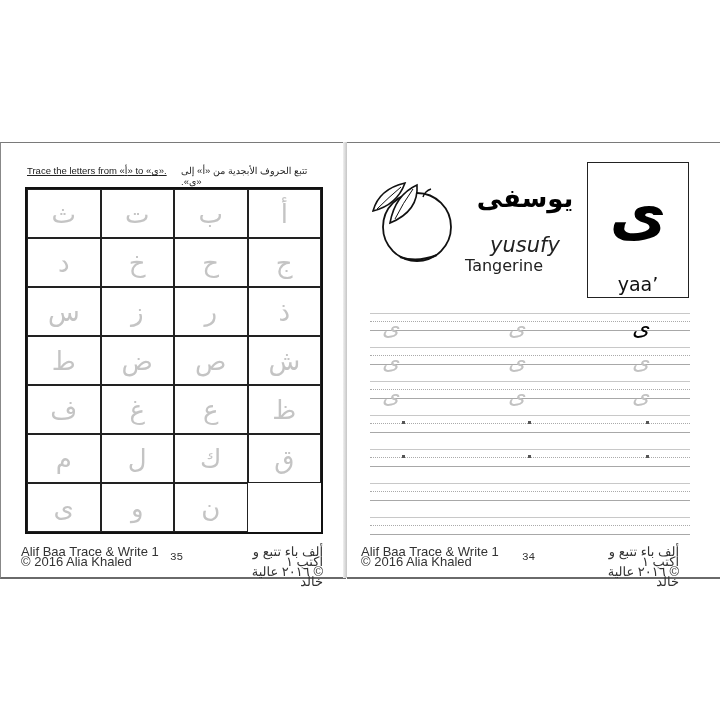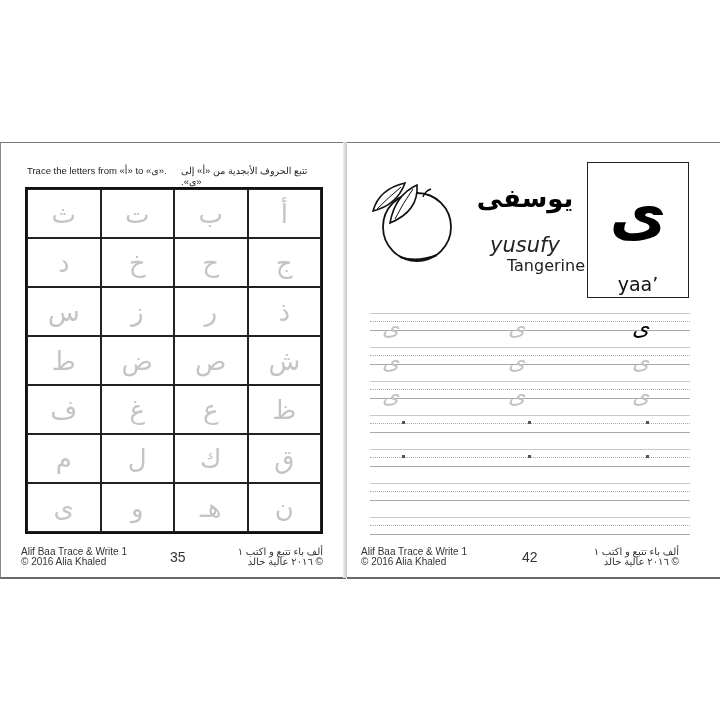--- a/index.html
+++ b/index.html
@@ -4,36 +4,36 @@
 <style>
   html, body { margin:0; padding:0; }
   body { width:720px; height:720px; background:#ffffff; position:relative; overflow:hidden; font-family:"DejaVu Sans", sans-serif; }
   .book { position:absolute; left:0; top:142px; width:720px; height:436px; background:#d9d9d9; }
   .page { position:absolute; top:0; height:434px; background:#fff; border-top:1px solid #7a7a7a; border-bottom:2px solid #6a6a6a; }
   .page.left { left:0; width:345px; border-left:1px solid #888; }
   .page.right { left:347px; width:390px; }
   .spine { position:absolute; left:343px; top:0; width:16px; height:436px;
     background:linear-gradient(90deg,#f0f0f0 0%,#b4b4b4 35%,#8c8c8c 55%,#c2c2c2 75%,#f5f5f5 100%); }
   .instr { position:absolute; top:22px; font-size:9.5px; color:#222; font-family:"Liberation Sans", sans-serif; }
-  .instr.en { left:26px; }
+  .instr.en { left:26px;text-decoration:underline; }
   .instr.ar { left:180px; direction:rtl; width:140px; text-align:left; }
   .grid { position:absolute; left:24px; top:44px; width:298px; height:347px;
     border:2.5px solid #111; display:grid; grid-template-columns:repeat(4,1fr); grid-template-rows:repeat(7,1fr); box-sizing:border-box; }
   .cell { border:1px solid #222; display:flex; align-items:center; justify-content:center;
     font-size:26px; color:#c4c4c4; font-family:"DejaVu Sans", sans-serif; }
-  .footer { position:absolute; top:404px; font-size:10px; color:#333; font-family:"Liberation Sans", sans-serif; line-height:10px; }
+  .footer { position:absolute; top:404px; font-size:13px; color:#333; font-family:"Liberation Sans", sans-serif; line-height:10px; }
   .footer.en { left:20px; }
-  .footer.num { font-size:14px; }
+  .footer.num { font-size:11px;font-family:Liberation Mono, monospace; }
   .footer.ar { direction:rtl; text-align:right; width:90px; }
   .letter-box { position:absolute; left:240px; top:19px; width:102px; height:136px; border:1.5px solid #222; box-sizing:border-box; text-align:center; }
   .letter-box .big { font-size:62px; color:#000; line-height:80px; margin-top:10px; font-weight:bold; }
   .letter-box .name { font-size:19px; color:#111; margin-top:20px; font-family:"DejaVu Sans", sans-serif; }
   .word-ar { position:absolute; left:128px; top:40px; width:100px; text-align:center; font-size:26px; font-weight:bold; color:#000; }
   .word-tr { position:absolute; left:128px; top:90px; width:100px; text-align:center; font-size:21px; font-style:italic; color:#222; }
-  .word-en { position:absolute; left:118px; top:113px; width:120px; text-align:right; font-size:16px; color:#222; }
+  .word-en { position:absolute; left:118px; top:113px; width:120px; text-align:left; font-size:16px; color:#222; }
   .fruit { position:absolute; left:18px; top:28px; width:90px; height:94px; }
   .lines { position:absolute; left:23px; top:166px; width:320px; }
   .row { position:relative; height:34px; }
   .row .top { position:absolute; left:0; right:0; top:4px; border-top:1px solid #c8c8c8; }
   .row .dot { position:absolute; left:0; right:0; top:12px; border-top:1px dotted #aaa; }
   .row .base { position:absolute; left:0; right:0; top:21px; border-top:1.5px solid #a8a8a8; }
   .glyph { position:absolute; top:6px; font-size:22px; color:#c2c2c2; font-style:italic; }
   .glyph.solid { color:#000; }
   .marker { position:absolute; top:10px; width:3px; height:3px; background:#555; }
 </style>
@@ -64,21 +64,20 @@
       <div class="cell">ف</div>
       <div class="cell">غ</div>
       <div class="cell">ع</div>
       <div class="cell">ظ</div>
       <div class="cell">م</div>
       <div class="cell">ل</div>
       <div class="cell">ك</div>
       <div class="cell">ق</div>
       <div class="cell">ى</div>
       <div class="cell">و</div>
-      <div class="cell">هـ</div>
       <div class="cell">ن</div>
     </div>
     <div class="footer en">
       <div>Alif Baa Trace &amp; Write 1</div>
       <div>© 2016 Alia Khaled</div>
     </div>
     <div class="footer num" style="left:169px; top:409px;">35</div>
     <div class="footer ar" style="left:232px;">
       <div>ألف باء تتبع و اكتب ١</div>
       <div>© ٢٠١٦ عالية خالد</div>
@@ -156,19 +155,19 @@
         <div class="top"></div>
           <div class="dot"></div>
           <div class="base"></div>
       </div>
     </div>
 
     <div class="footer en" style="left:14px;">
       <div>Alif Baa Trace &amp; Write 1</div>
       <div>© 2016 Alia Khaled</div>
     </div>
-    <div class="footer num" style="left:175px; top:409px;">42</div>
+    <div class="footer num" style="left:175px; top:409px;">34</div>
     <div class="footer ar" style="left:242px;">
       <div>ألف باء تتبع و اكتب ١</div>
       <div>© ٢٠١٦ عالية خالد</div>
     </div>
   </div>
 </div>
 
 </body></html>

